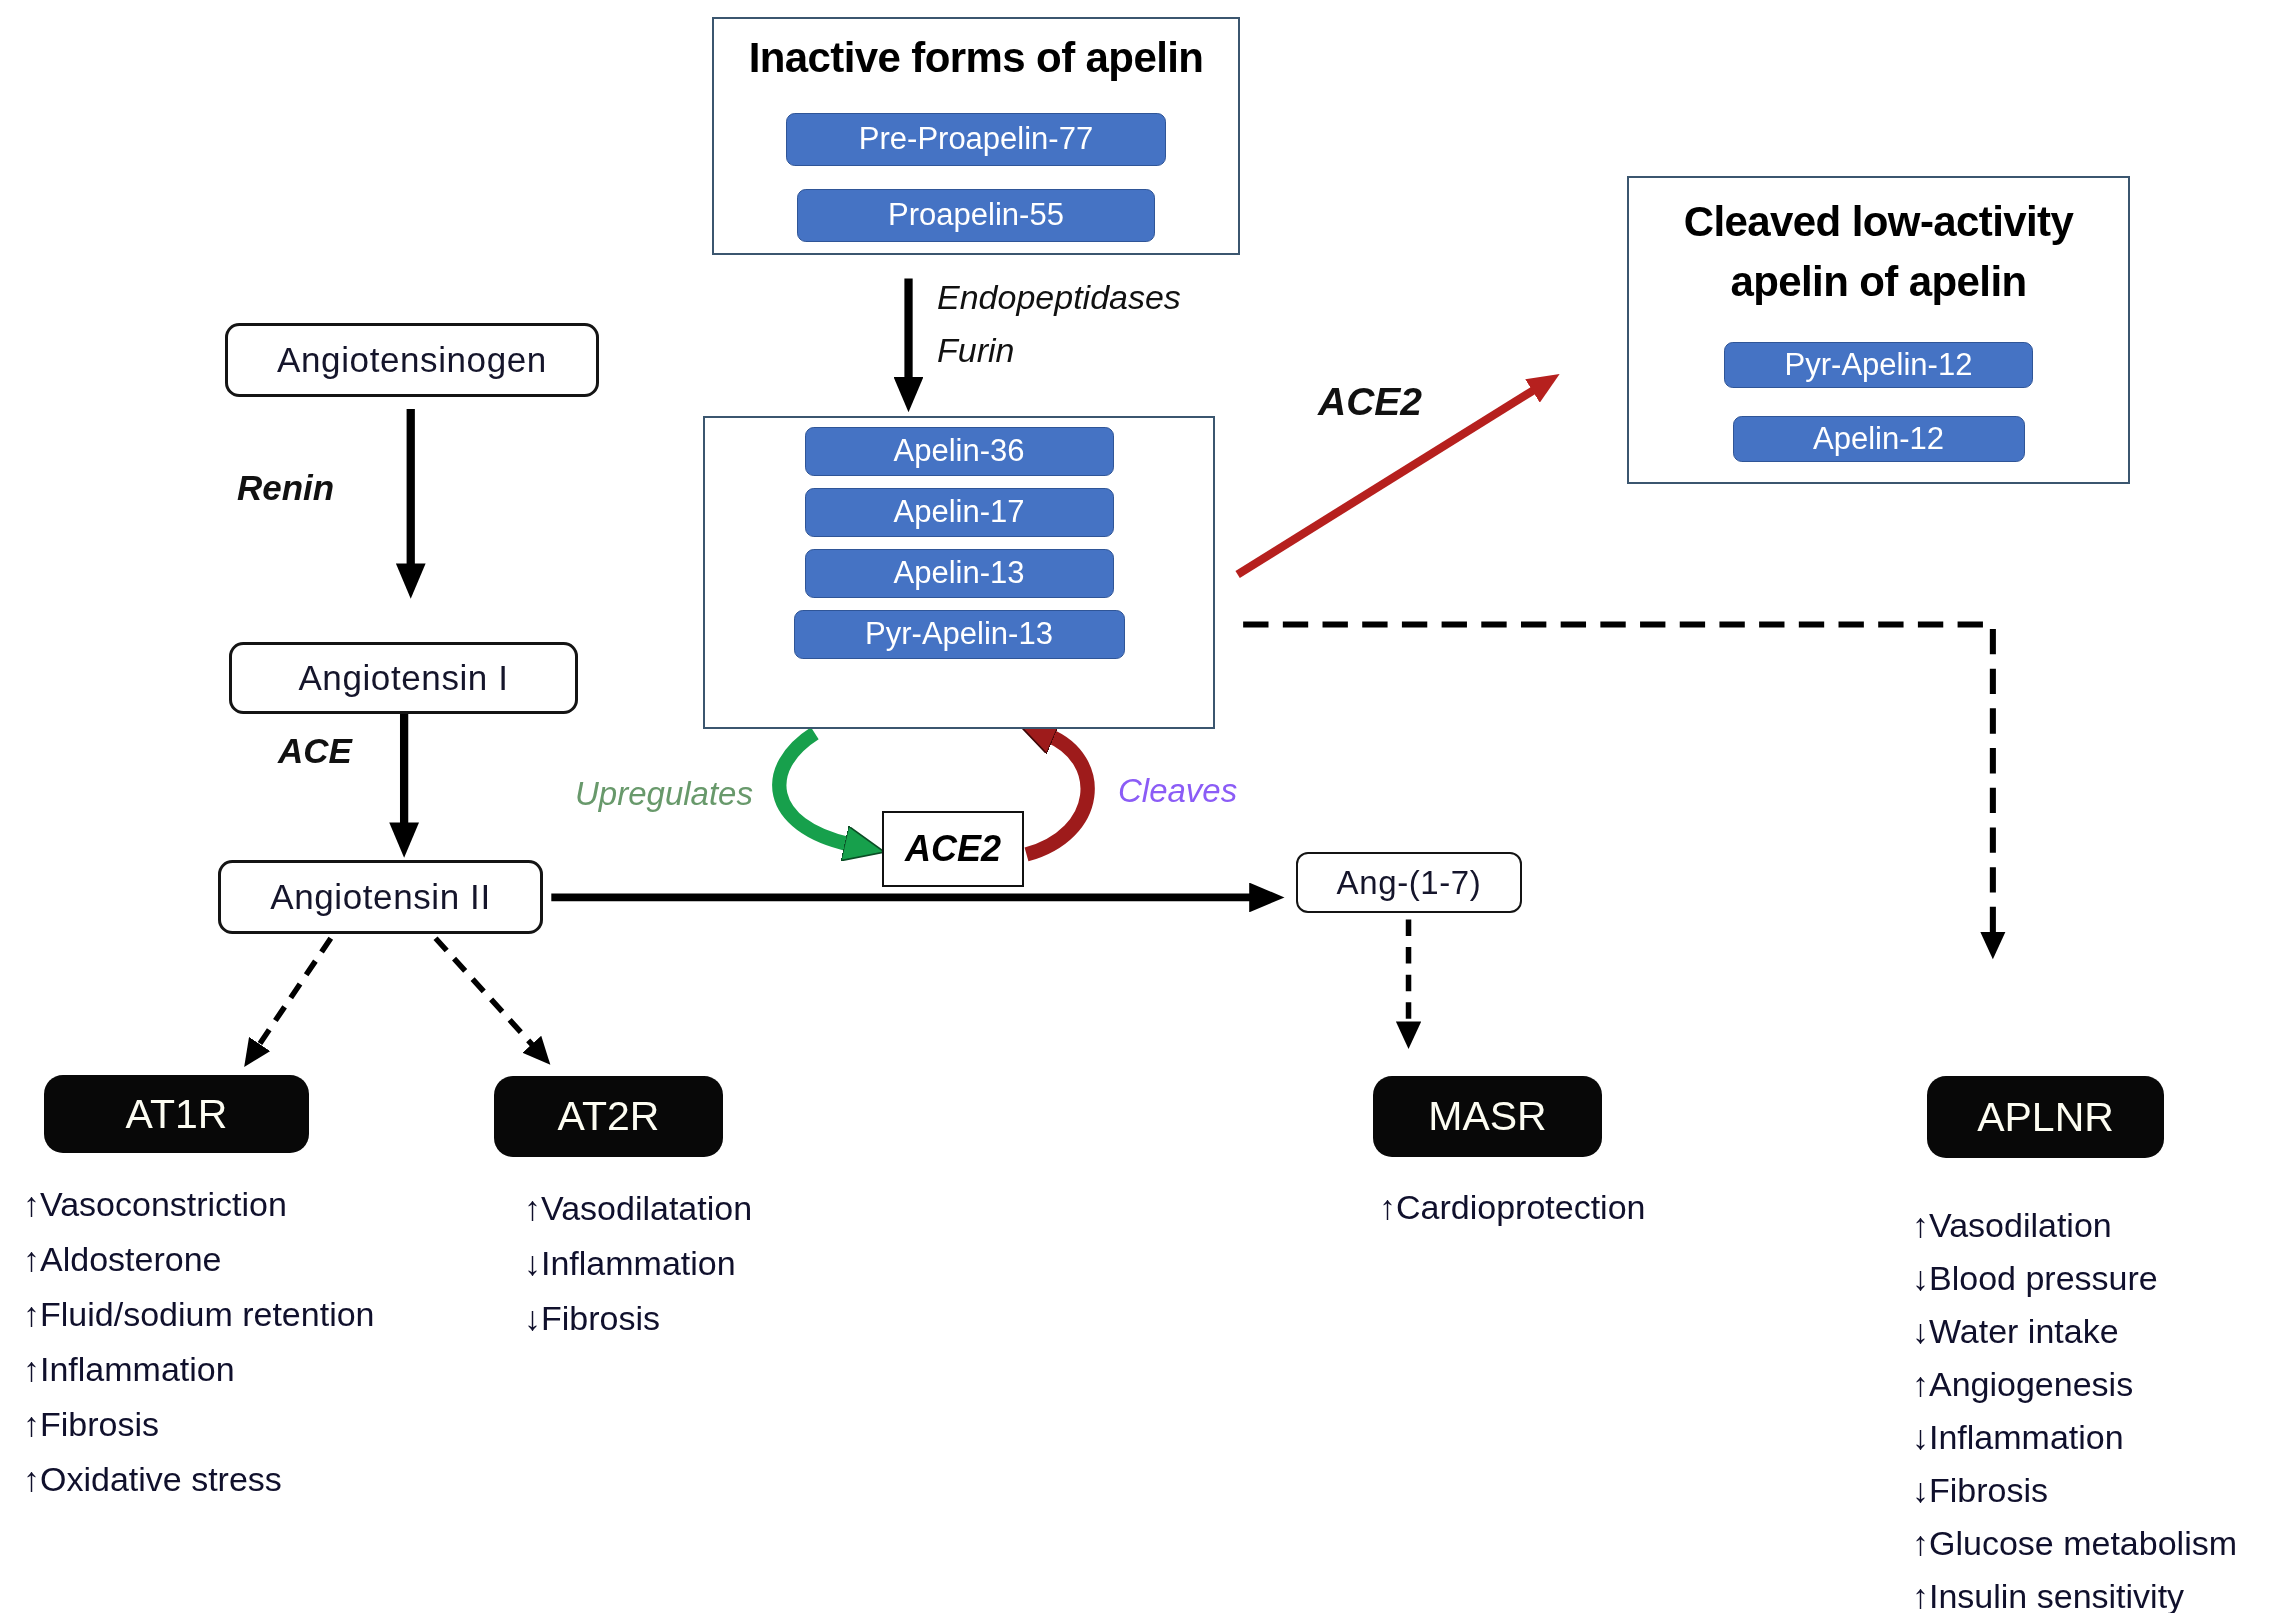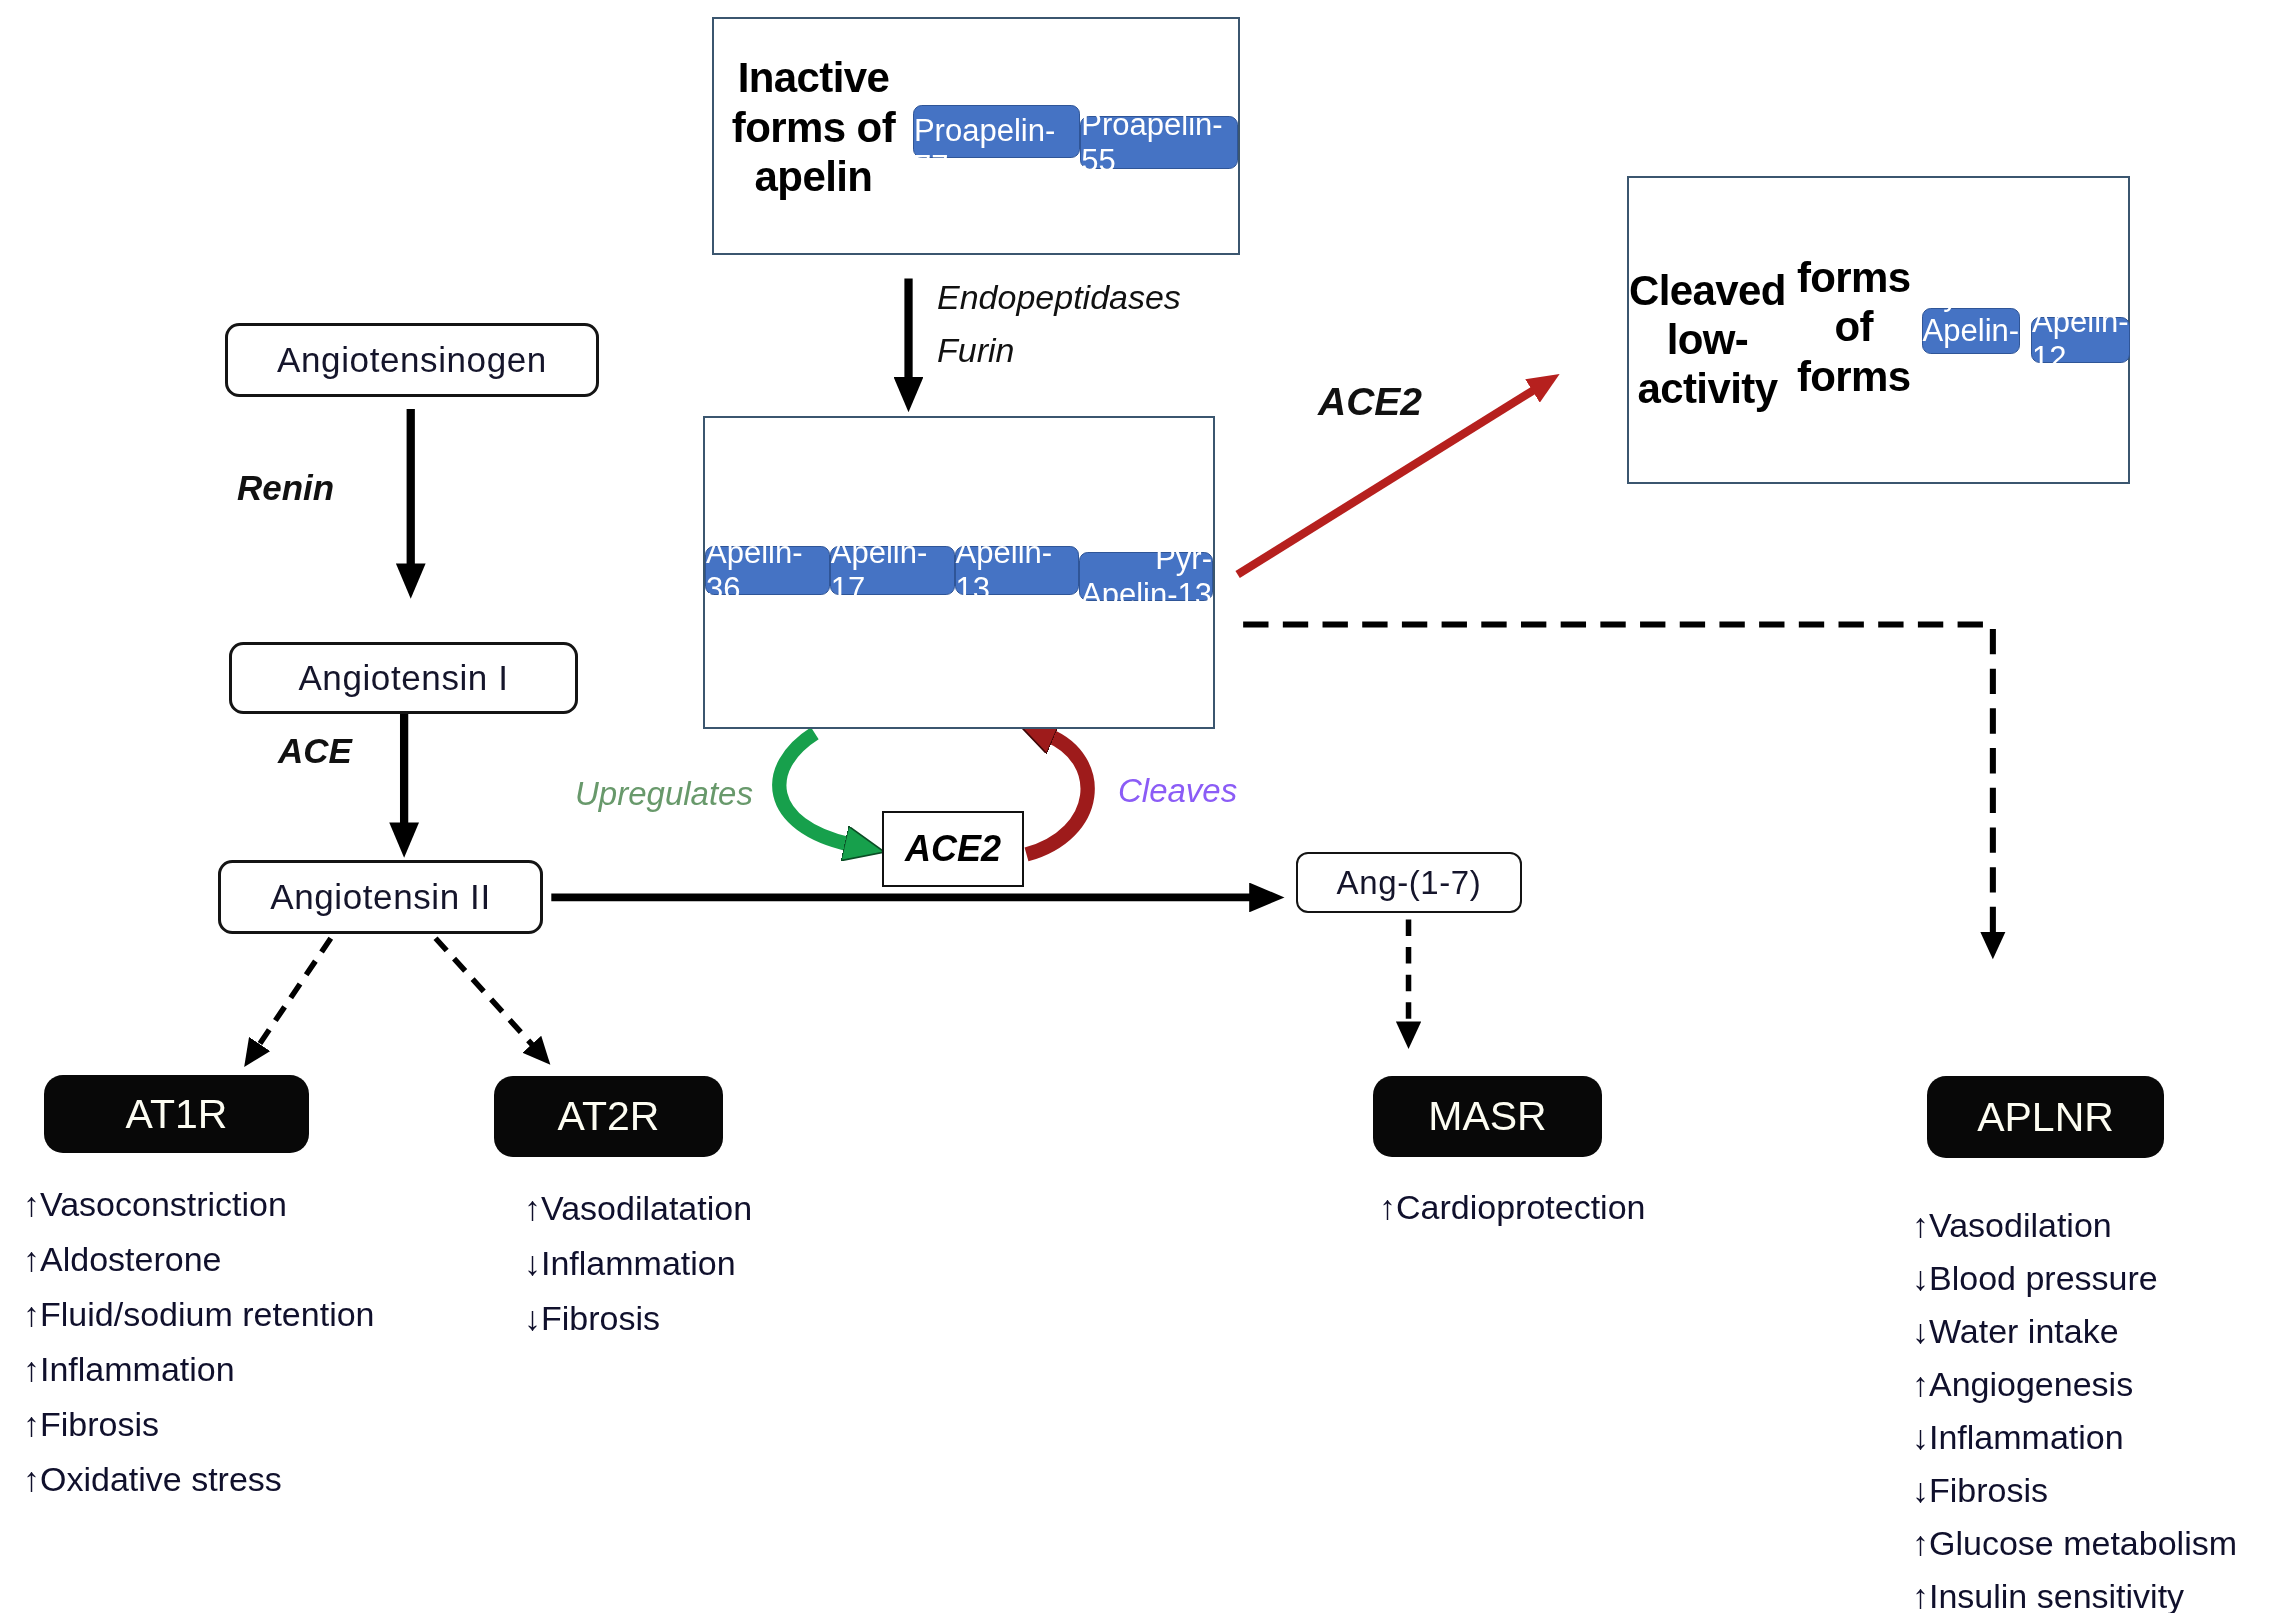--- a/index.html
+++ b/index.html
@@ -3,21 +3,21 @@
 <meta charset="utf-8">
 <style>
   html,body{margin:0;padding:0;background:#ffffff;}
   body{width:2295px;height:1613px;position:relative;overflow:hidden;
        font-family:"Liberation Sans", sans-serif;color:#141428;}
   #canvas{position:absolute;left:0;top:0;width:2295px;height:1613px;}
   #arrows{position:absolute;left:0;top:0;z-index:1;}
   .abs{position:absolute;z-index:2;}
 
   
-  .panel{background:#ffffff;border:2.8px solid #3b566f;display:flex;flex-direction:row;
+  .panel{background:#ffffff;border:2.8px solid #3b566f;display:flex;flex-direction:column;
          align-items:center;box-sizing:border-box;}
   .panel-title{font-size:42px;font-weight:bold;color:#000;letter-spacing:-0.6px;
                text-align:center;line-height:1.17;}
   .pill{background:#4573c4;border:1.7px solid #2f5597;border-radius:8.8px;color:#ffffff;
         font-size:31px;display:flex;align-items:center;justify-content:center;
         box-sizing:border-box;}
 
   
   .node{background:#ffffff;border:3.3px solid #141414;border-radius:14.3px;
         display:flex;align-items:center;justify-content:center;
@@ -101,21 +101,21 @@
 
   <div class="panel abs" style="left:703px;top:416px;width:512px;height:313px;padding-top:8.8px;">
     <div class="pill" style="width:309px;height:49px;margin-bottom:12px;">Apelin-36</div>
     <div class="pill" style="width:309px;height:49px;margin-bottom:12px;">Apelin-17</div>
     <div class="pill" style="width:309px;height:49px;margin-bottom:12px;">Apelin-13</div>
     <div class="pill" style="width:331px;height:49px;text-align:right;">Pyr-Apelin-13</div>
   </div>
 
   <div class="panel abs" style="left:1627px;top:176px;width:503px;height:308px;padding-top:19px;gap:11px;">
     <div class="panel-title">Cleaved low-activity</div>
-    <div class="panel-title" style="margin-bottom:25px;">forms of forms</div>
+    <div class="panel-title" style="margin-bottom:25px;">apelin of apelin</div>
     <div class="pill" style="width:309px;height:46px;margin-bottom:16.5px;">Pyr-Apelin-12</div>
     <div class="pill" style="width:292px;height:46px;">Apelin-12</div>
   </div>
 
   <div class="enz-bold abs" style="left:1318px;top:380px;font-size:39px;">ACE2</div>
 
   <div class="node abs" style="left:225px;top:323px;width:374px;height:74px;">Angiotensinogen</div>
   <div class="enz-bold abs" style="left:237px;top:468px;">Renin</div>
   <div class="node abs" style="left:229px;top:612px;width:349px;height:72px;margin-top:30px;">Angiotensin I</div>
   <div class="enz-bold abs" style="left:278px;top:731px;">ACE</div>

